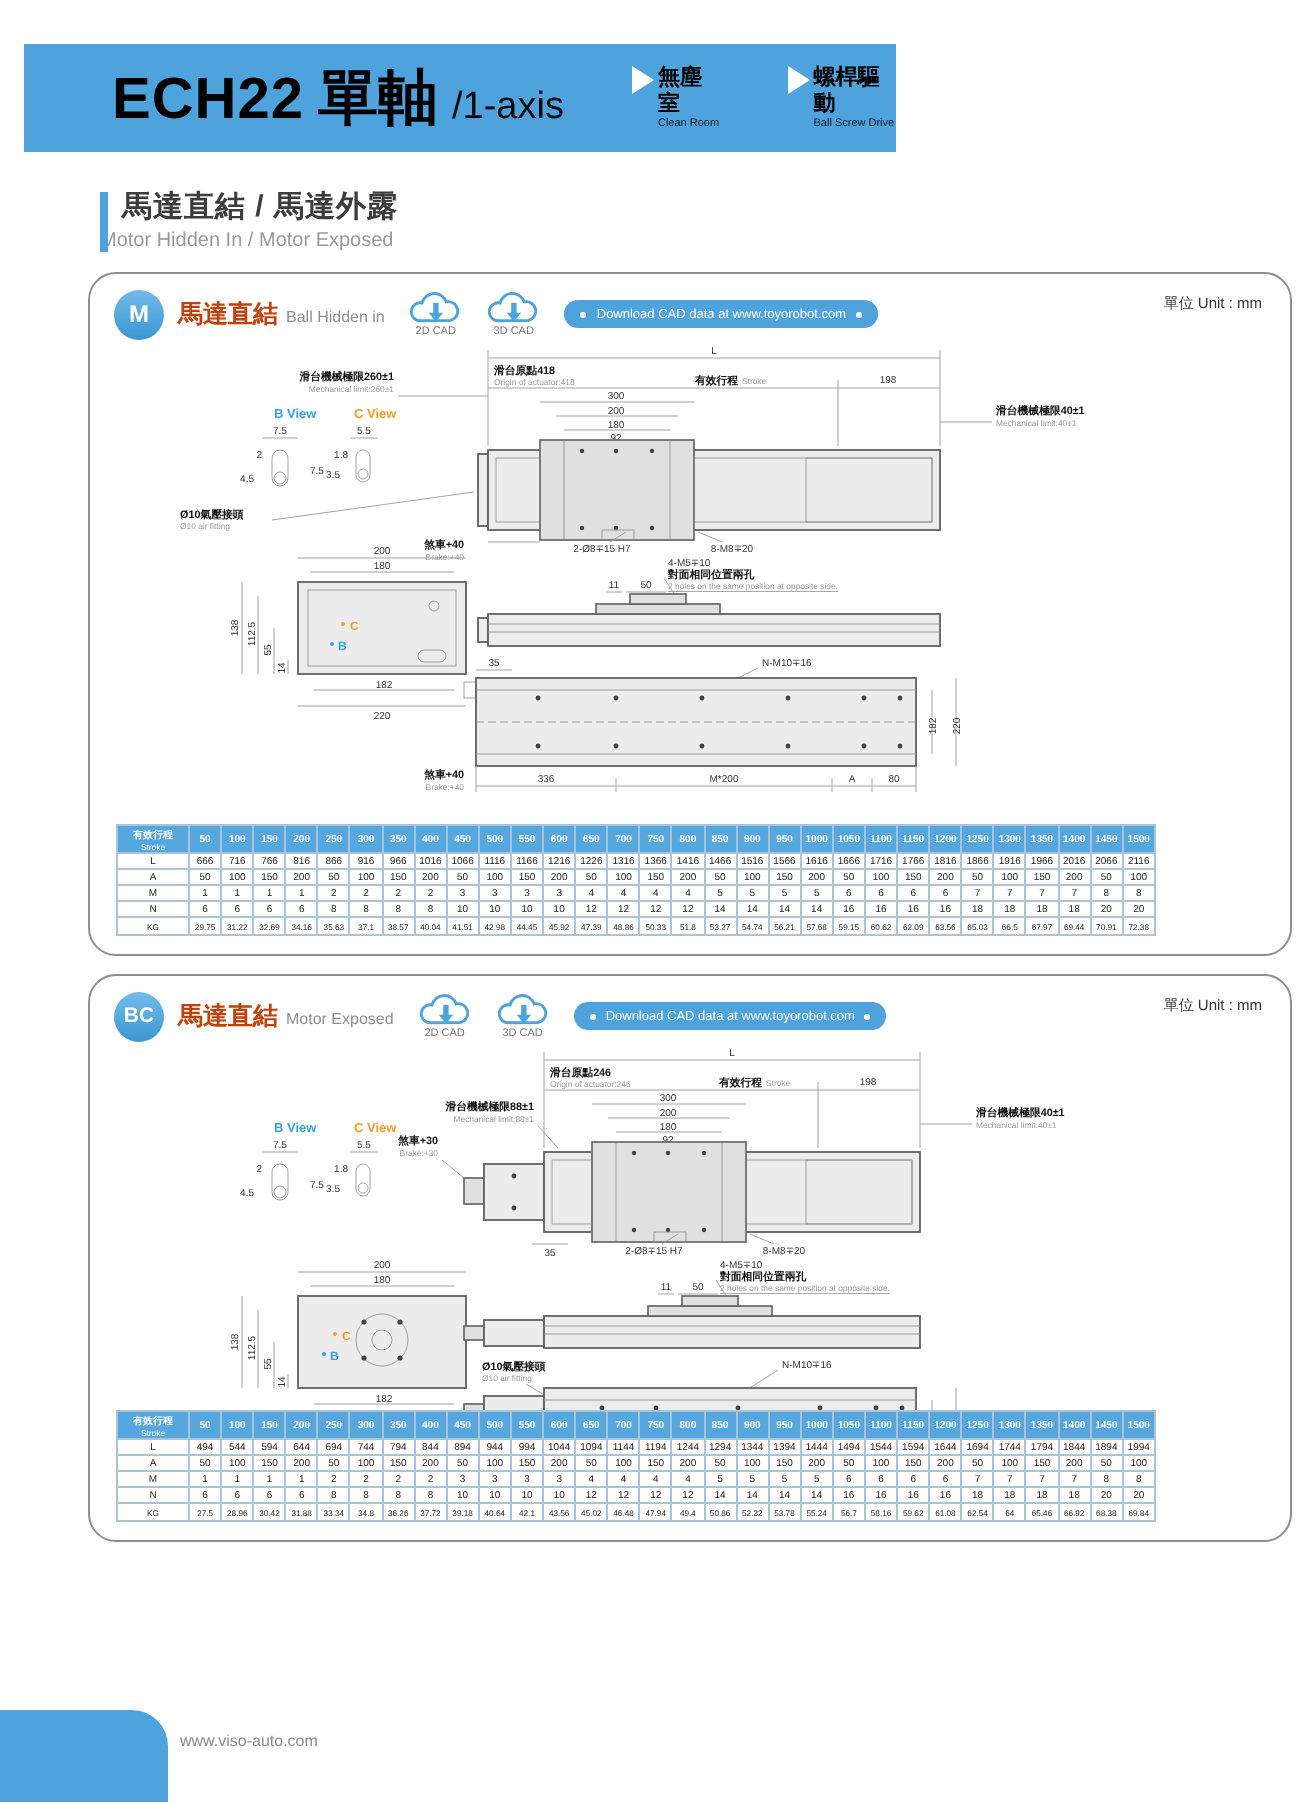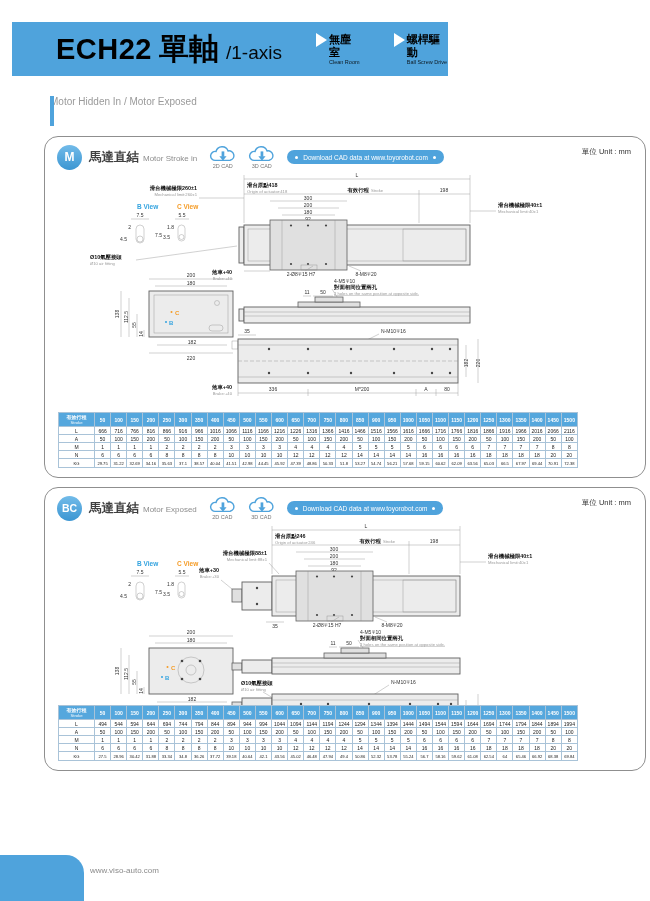--- a/index.html
+++ b/index.html
@@ -18,21 +18,21 @@
   .section-head{position:absolute;left:50px;top:94px}
   .section-head .bar{position:absolute;left:0;top:2px;width:4px;height:30px;background:#4FA3DC}
   .section-head h2{margin-left:11px;font-size:15px;color:#3d3d3d;letter-spacing:.5px}
   .section-head .sub{font-size:10px;color:#9a9a9a;margin-top:2px}
   
   .panel{position:absolute;left:44px;width:602px;border:1.3px solid #8f8f8f;border-radius:14px;background:#fff}
   #panel-m{top:136px;height:342px}
   #panel-bc{top:487px;height:284px}
   .panel-head{position:absolute;left:12px;top:7px;display:flex;align-items:center;height:26px}
   .pbadge{width:25px;height:25px;border-radius:50%;background:linear-gradient(180deg,#72bbe9,#3c96d2);color:#fff;font-weight:bold;font-size:12px;display:flex;align-items:center;justify-content:center}
-  .pcn{font-size:12.5px;font-weight:bold;color:#404040;margin-left:7px}
+  .pcn{font-size:12.5px;font-weight:bold;color:#c2410c;margin-left:7px}
   .pen{font-size:8px;color:#8d8d8d;margin-left:4px;margin-top:3px}
   .cad{display:flex;flex-direction:column;align-items:center;margin-left:12px;cursor:pointer}
   .cad .clabel{font-size:5.5px;color:#777;margin-top:-1px}
   .dl-pill{display:flex;align-items:center;gap:5px;margin-left:12px;background:#4FA3DC;border-radius:8px;height:14px;padding:0 8px;cursor:pointer}
   .dl-pill .dot{width:3px;height:3px;border-radius:50%;background:#fff}
   .dl-pill .txt{color:#fff;font-size:6.5px;white-space:nowrap}
   .unit{position:absolute;right:14px;top:10px;font-size:7.5px;color:#333}
   .dwg{position:absolute;left:6px;top:30px}
   
   svg text{font-family:"Liberation Sans",sans-serif}
@@ -81,28 +81,29 @@
     <span class="tri"></span>
     <div>
       <div class="bcn">螺桿驅動</div>
       <div class="ben">Ball Screw Drive</div>
     </div>
   </div>
 </div>
 
 <div class="section-head">
   <div class="bar"></div>
+  <h2>馬達直結 / 馬達外露</h2>
   <div class="sub">Motor Hidden In / Motor Exposed</div>
 </div>
 
 <div class="panel" id="panel-m">
   <div class="panel-head">
     <div class="pbadge">M</div>
     <span class="pcn">馬達直結</span>
-    <span class="pen">Motor Stroke in</span>
+    <span class="pen">Ball Hidden in</span>
     <div class="cad">
       <svg width="27" height="18" viewBox="0 0 30 20">
         <path d="M7 16 a5 5 0 1 1 .8-9.9 a7 7 0 0 1 13.4-.6 a4.8 4.8 0 0 1 2.3 10.3 z" fill="none" stroke="#4FA3DC" stroke-width="1.6"></path>
         <rect x="14" y="6" width="3" height="6" fill="#4FA3DC"></rect>
         <polygon points="11.5,11.5 19.5,11.5 15.5,16.5" fill="#4FA3DC"></polygon>
       </svg>
       <div class="clabel">2D CAD</div>
     </div>
     <div class="cad">
       <svg width="27" height="18" viewBox="0 0 30 20">

